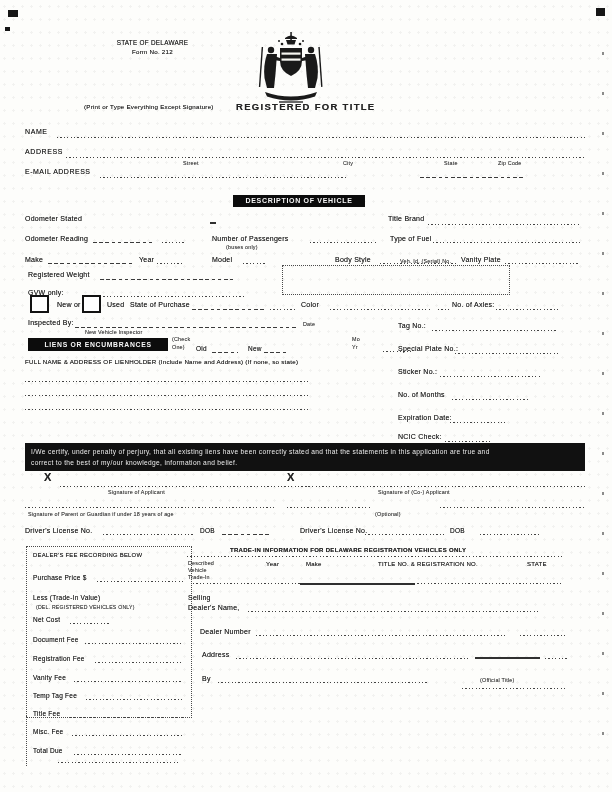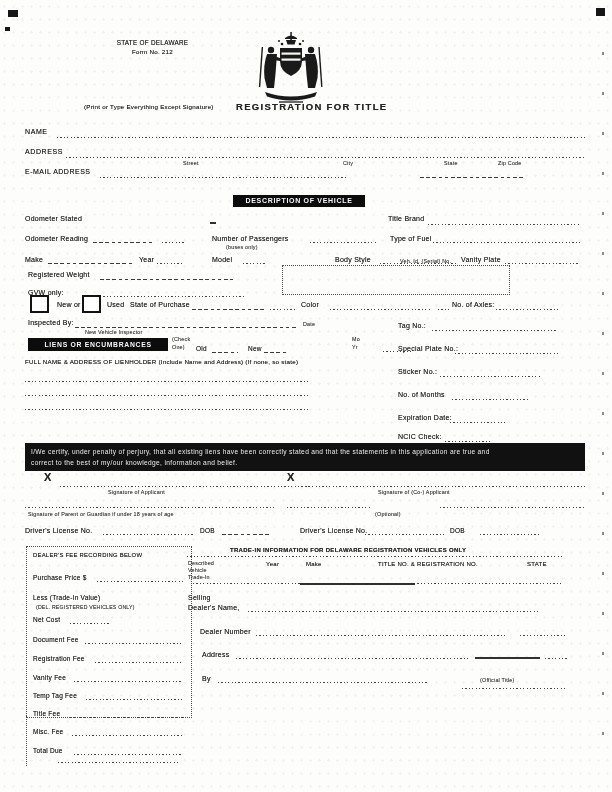--- a/index.html
+++ b/index.html
@@ -68,21 +68,21 @@
       <rect x="32.5" y="22.5" width="19" height="2.2"></rect>
       <rect x="32.5" y="28.5" width="19" height="2.2"></rect>
     </g>
     <g fill="#1a1a1a">
       <path d="M16 62 q26 9 52 0 l-2 4.5 q-24 8 -48 0z"></path>
       <rect x="30" y="71" width="24" height="2" opacity=".65"></rect>
     </g>
   </svg>
 
   <div class="t" style="left:84px;top:103px;font-size:6.2px">(Print or Type Everything Except Signature)</div>
-  <div class="t b" style="left:236px;top:101px;font-size:9.5px;letter-spacing:1.3px">REGISTRATION FOR TITLE</div>
+  <div class="t b" style="left:236px;top:101px;font-size:9.5px;letter-spacing:1.3px">REGISTERED FOR TITLE</div>
 
   <div class="t" style="left:25px;top:128px;letter-spacing:.6px">NAME</div>
   <div class="ln" style="left:57px;top:137px;width:528px"></div>
 
   <div class="t" style="left:25px;top:148px;letter-spacing:.6px">ADDRESS</div>
   <div class="ln" style="left:66px;top:157px;width:519px"></div>
   <div class="cap" style="left:183px;top:160px">Street</div>
   <div class="cap" style="left:343px;top:160px">City</div>
   <div class="cap" style="left:444px;top:160px">State</div>
   <div class="cap" style="left:498px;top:160px">Zip Code</div>

